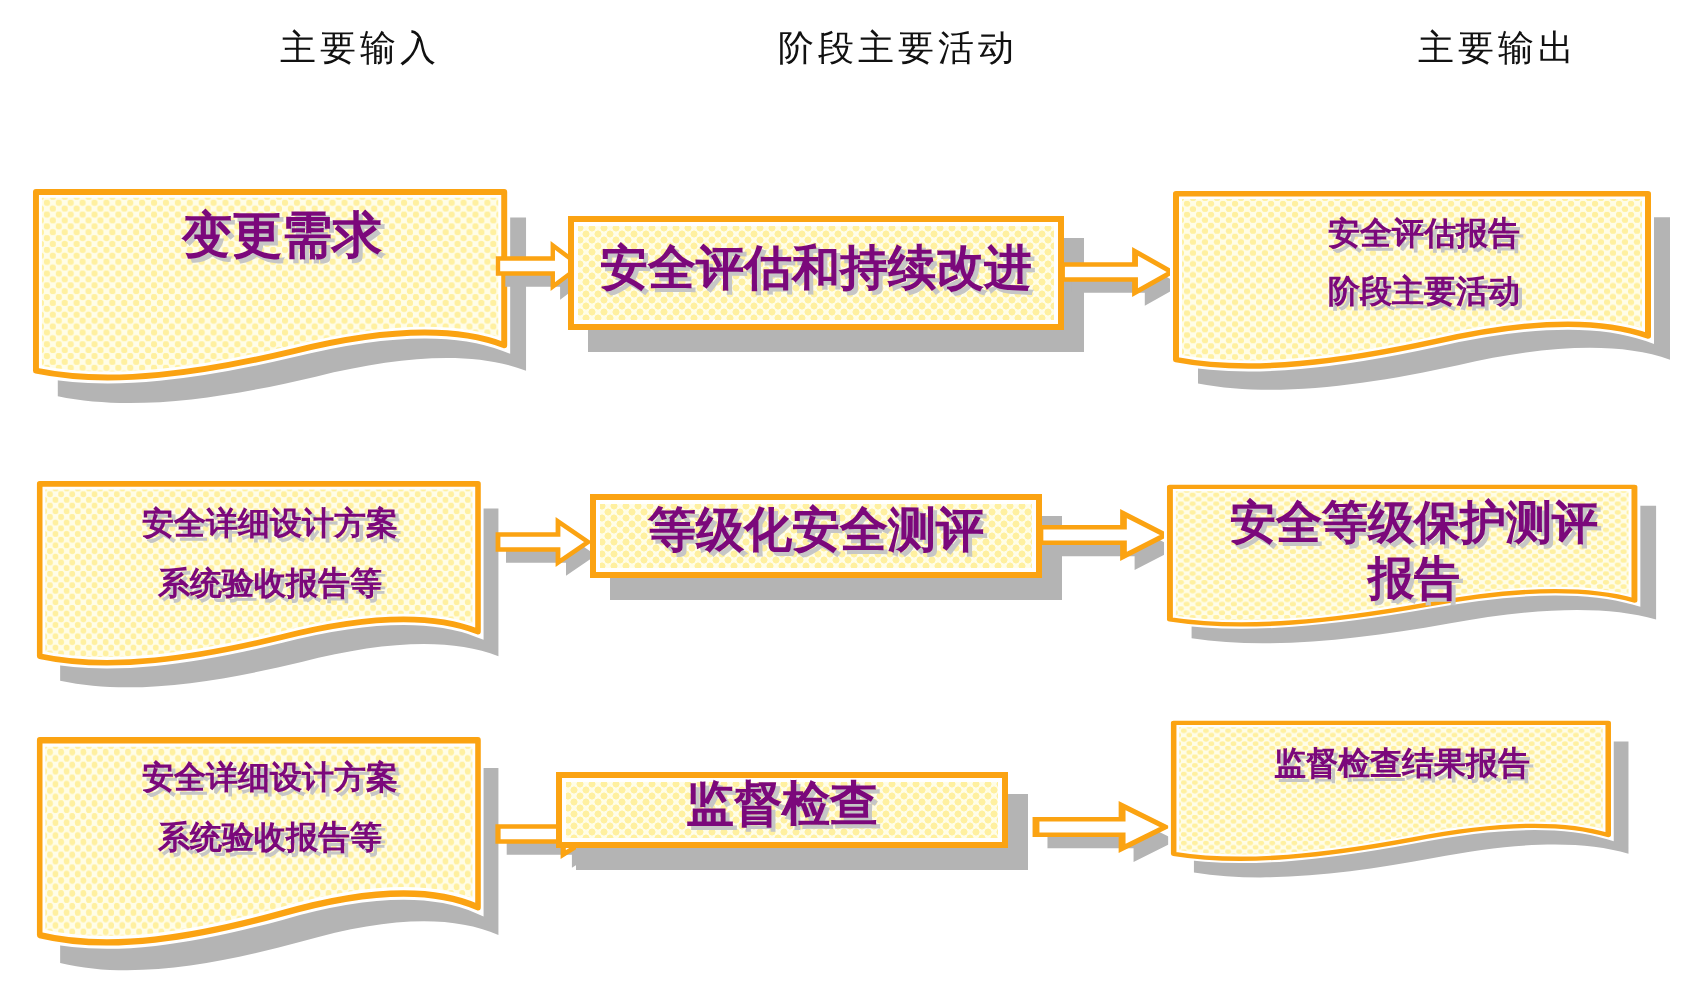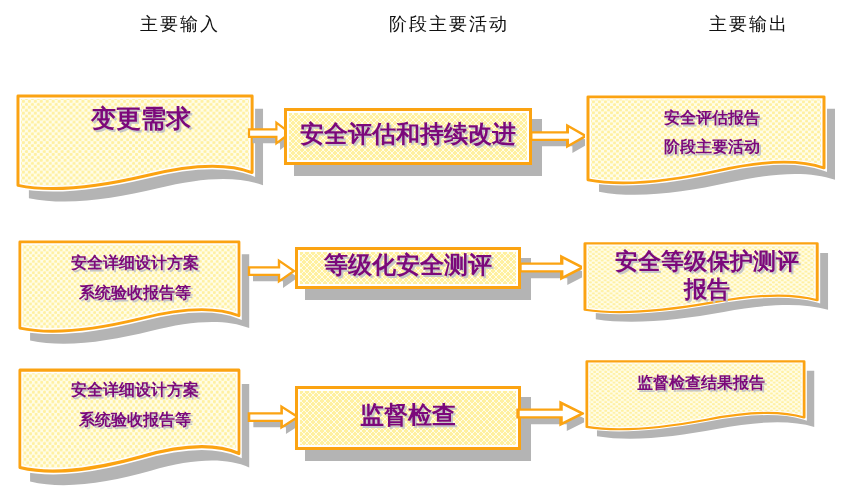--- a/index.html
+++ b/index.html
@@ -150,21 +150,21 @@
     </div>
   </div>
 
   <div class="arrow" style="left:249px;top:402px;width:50px;height:30px">
     <svg viewBox="0 0 46 32" preserveAspectRatio="none">
       <path class="arrowshadow" transform="translate(4,7)" d="M0,12 L30,12 L30,5 L45,16 L30,27 L30,20 L0,20 Z"></path>
       <path class="arrowbody" d="M0,12 L30,12 L30,5 L45,16 L30,27 L30,20 L0,20 Z"></path>
     </svg>
   </div>
 
-  <div class="actbox" style="left:295px;top:386px;width:226px;height:64px">监督检查</div>
+  <div class="actbox" style="left:278px;top:386px;width:226px;height:38px">监督检查</div>
 
   <div class="arrow" style="left:518px;top:398px;width:66px;height:31px">
     <svg viewBox="0 0 46 32" preserveAspectRatio="none">
       <path class="arrowshadow" transform="translate(4,7)" d="M0,12 L30,12 L30,5 L45,16 L30,27 L30,20 L0,20 Z"></path>
       <path class="arrowbody" d="M0,12 L30,12 L30,5 L45,16 L30,27 L30,20 L0,20 Z"></path>
     </svg>
   </div>
 
   <div class="doc" style="left:585px;top:360px;width:232px;height:82px">
     <svg viewBox="0 0 252 114" preserveAspectRatio="none">

